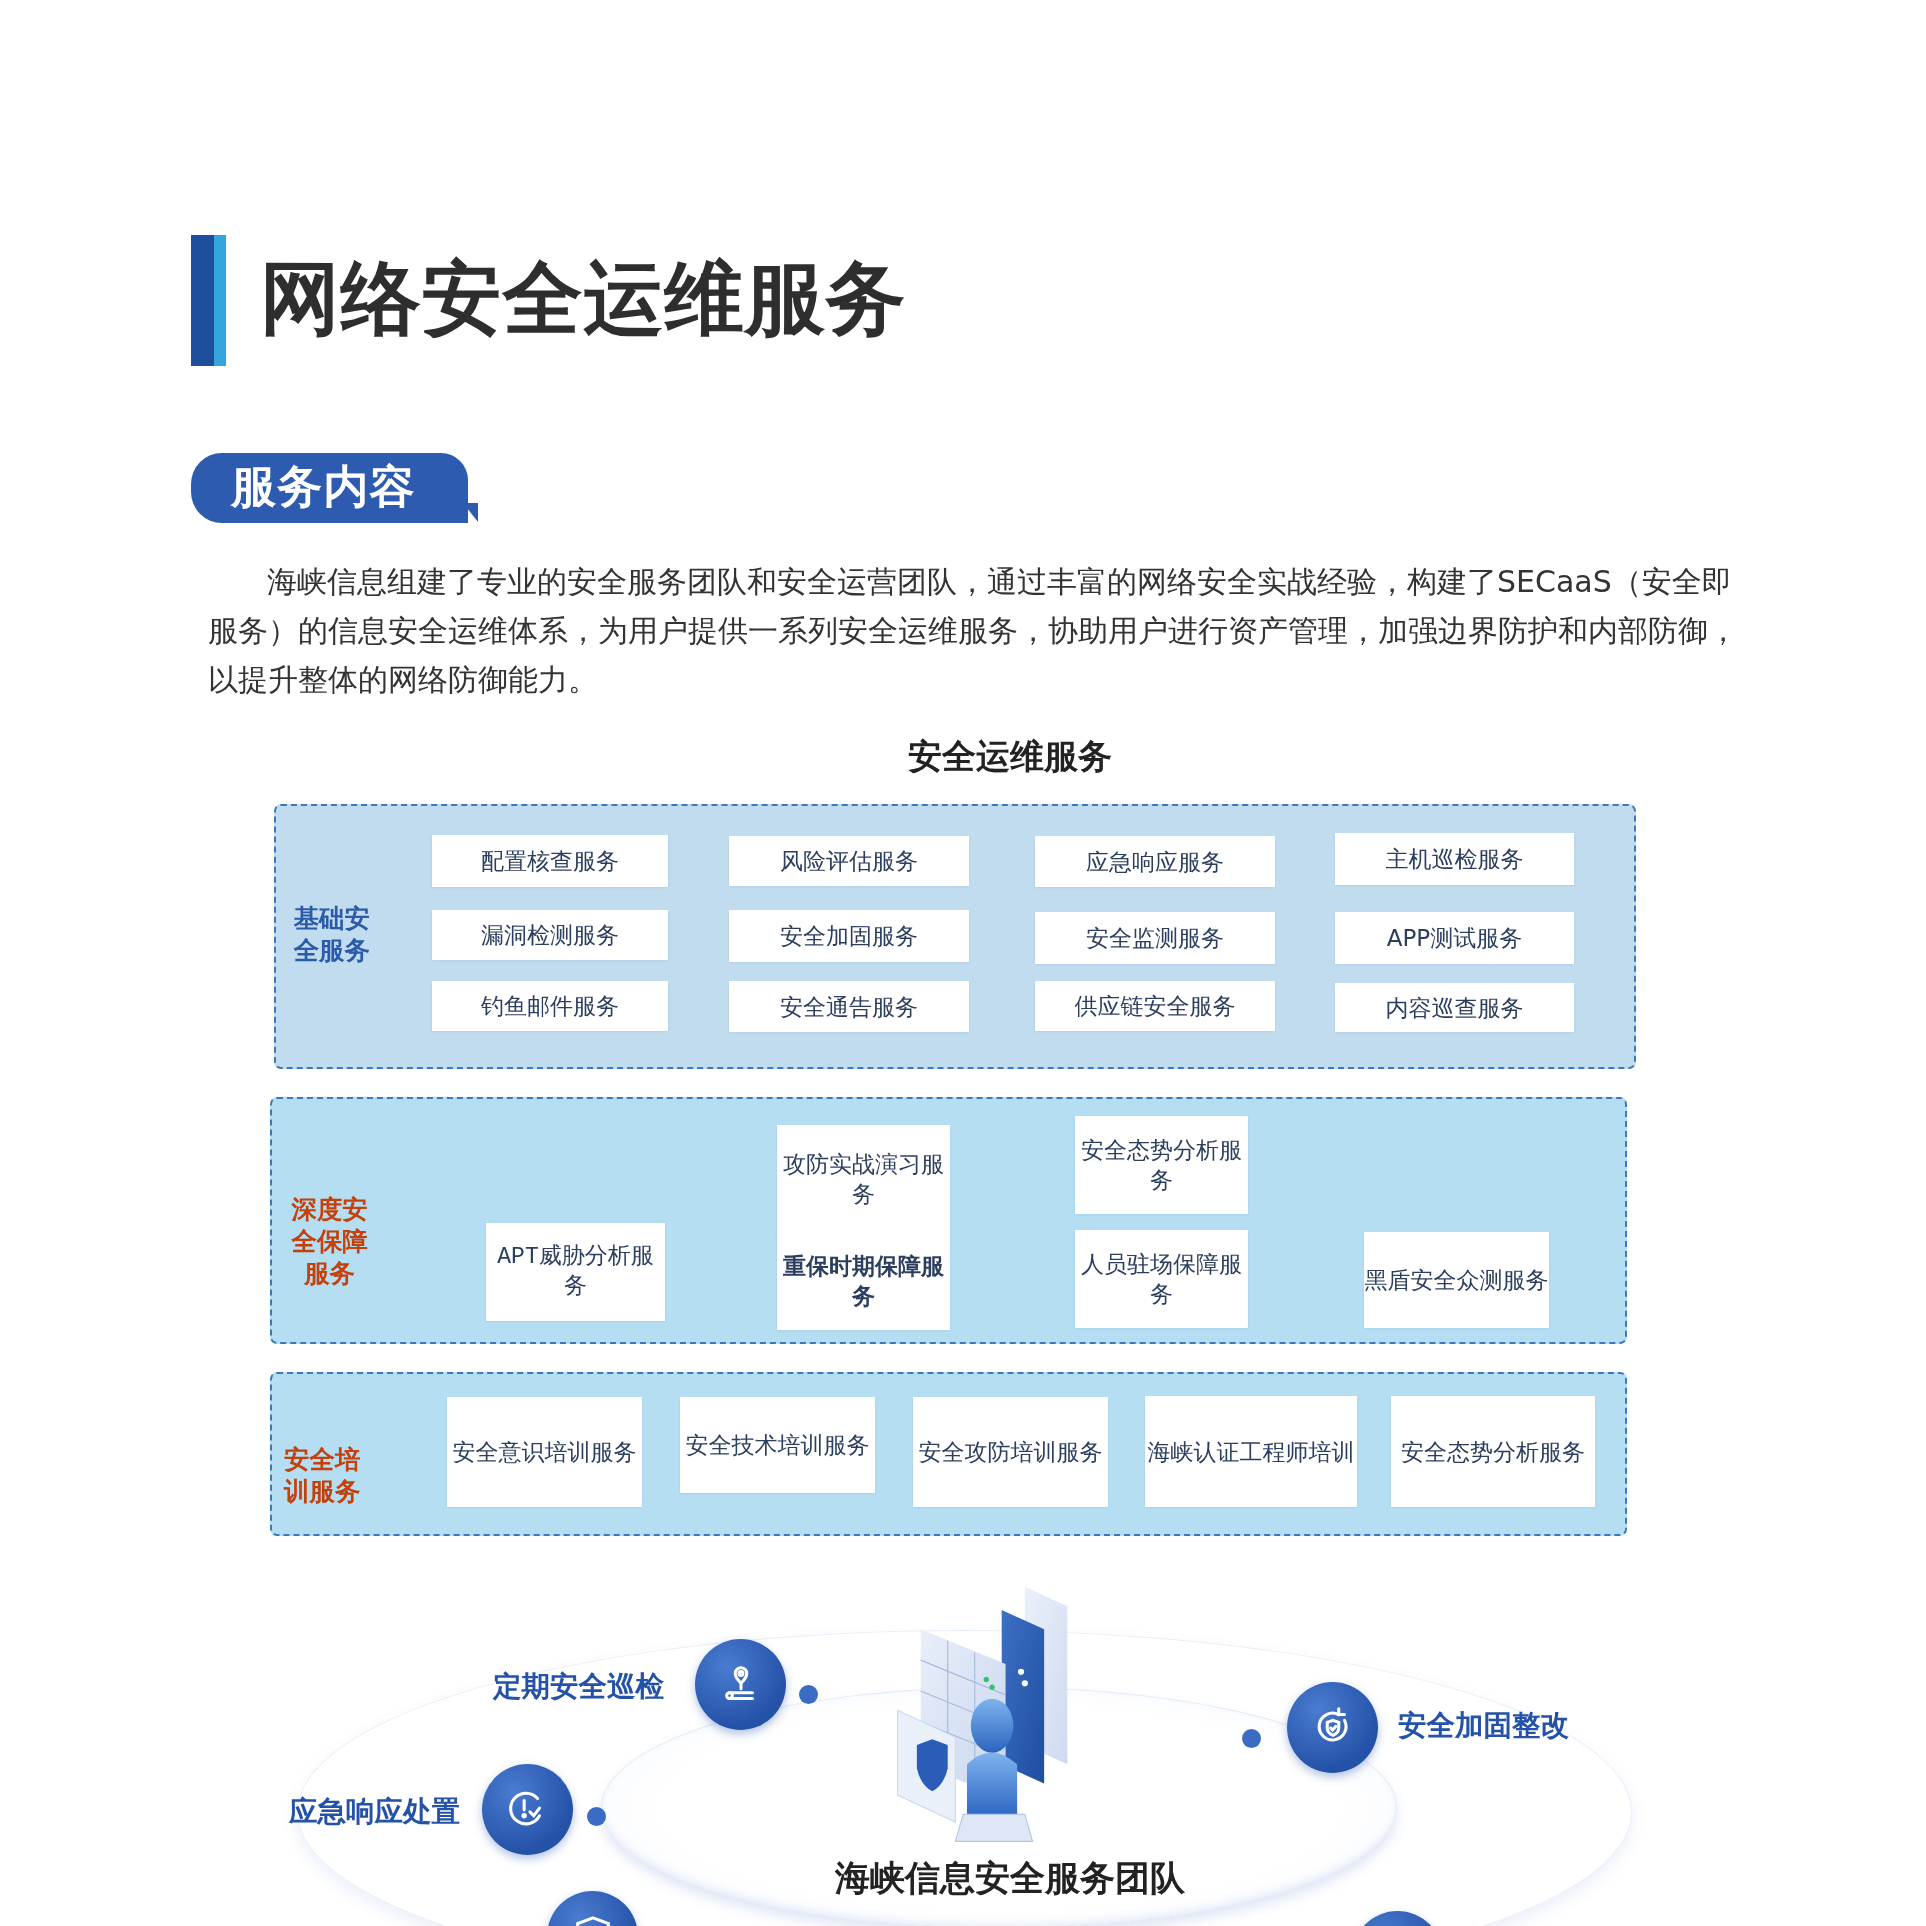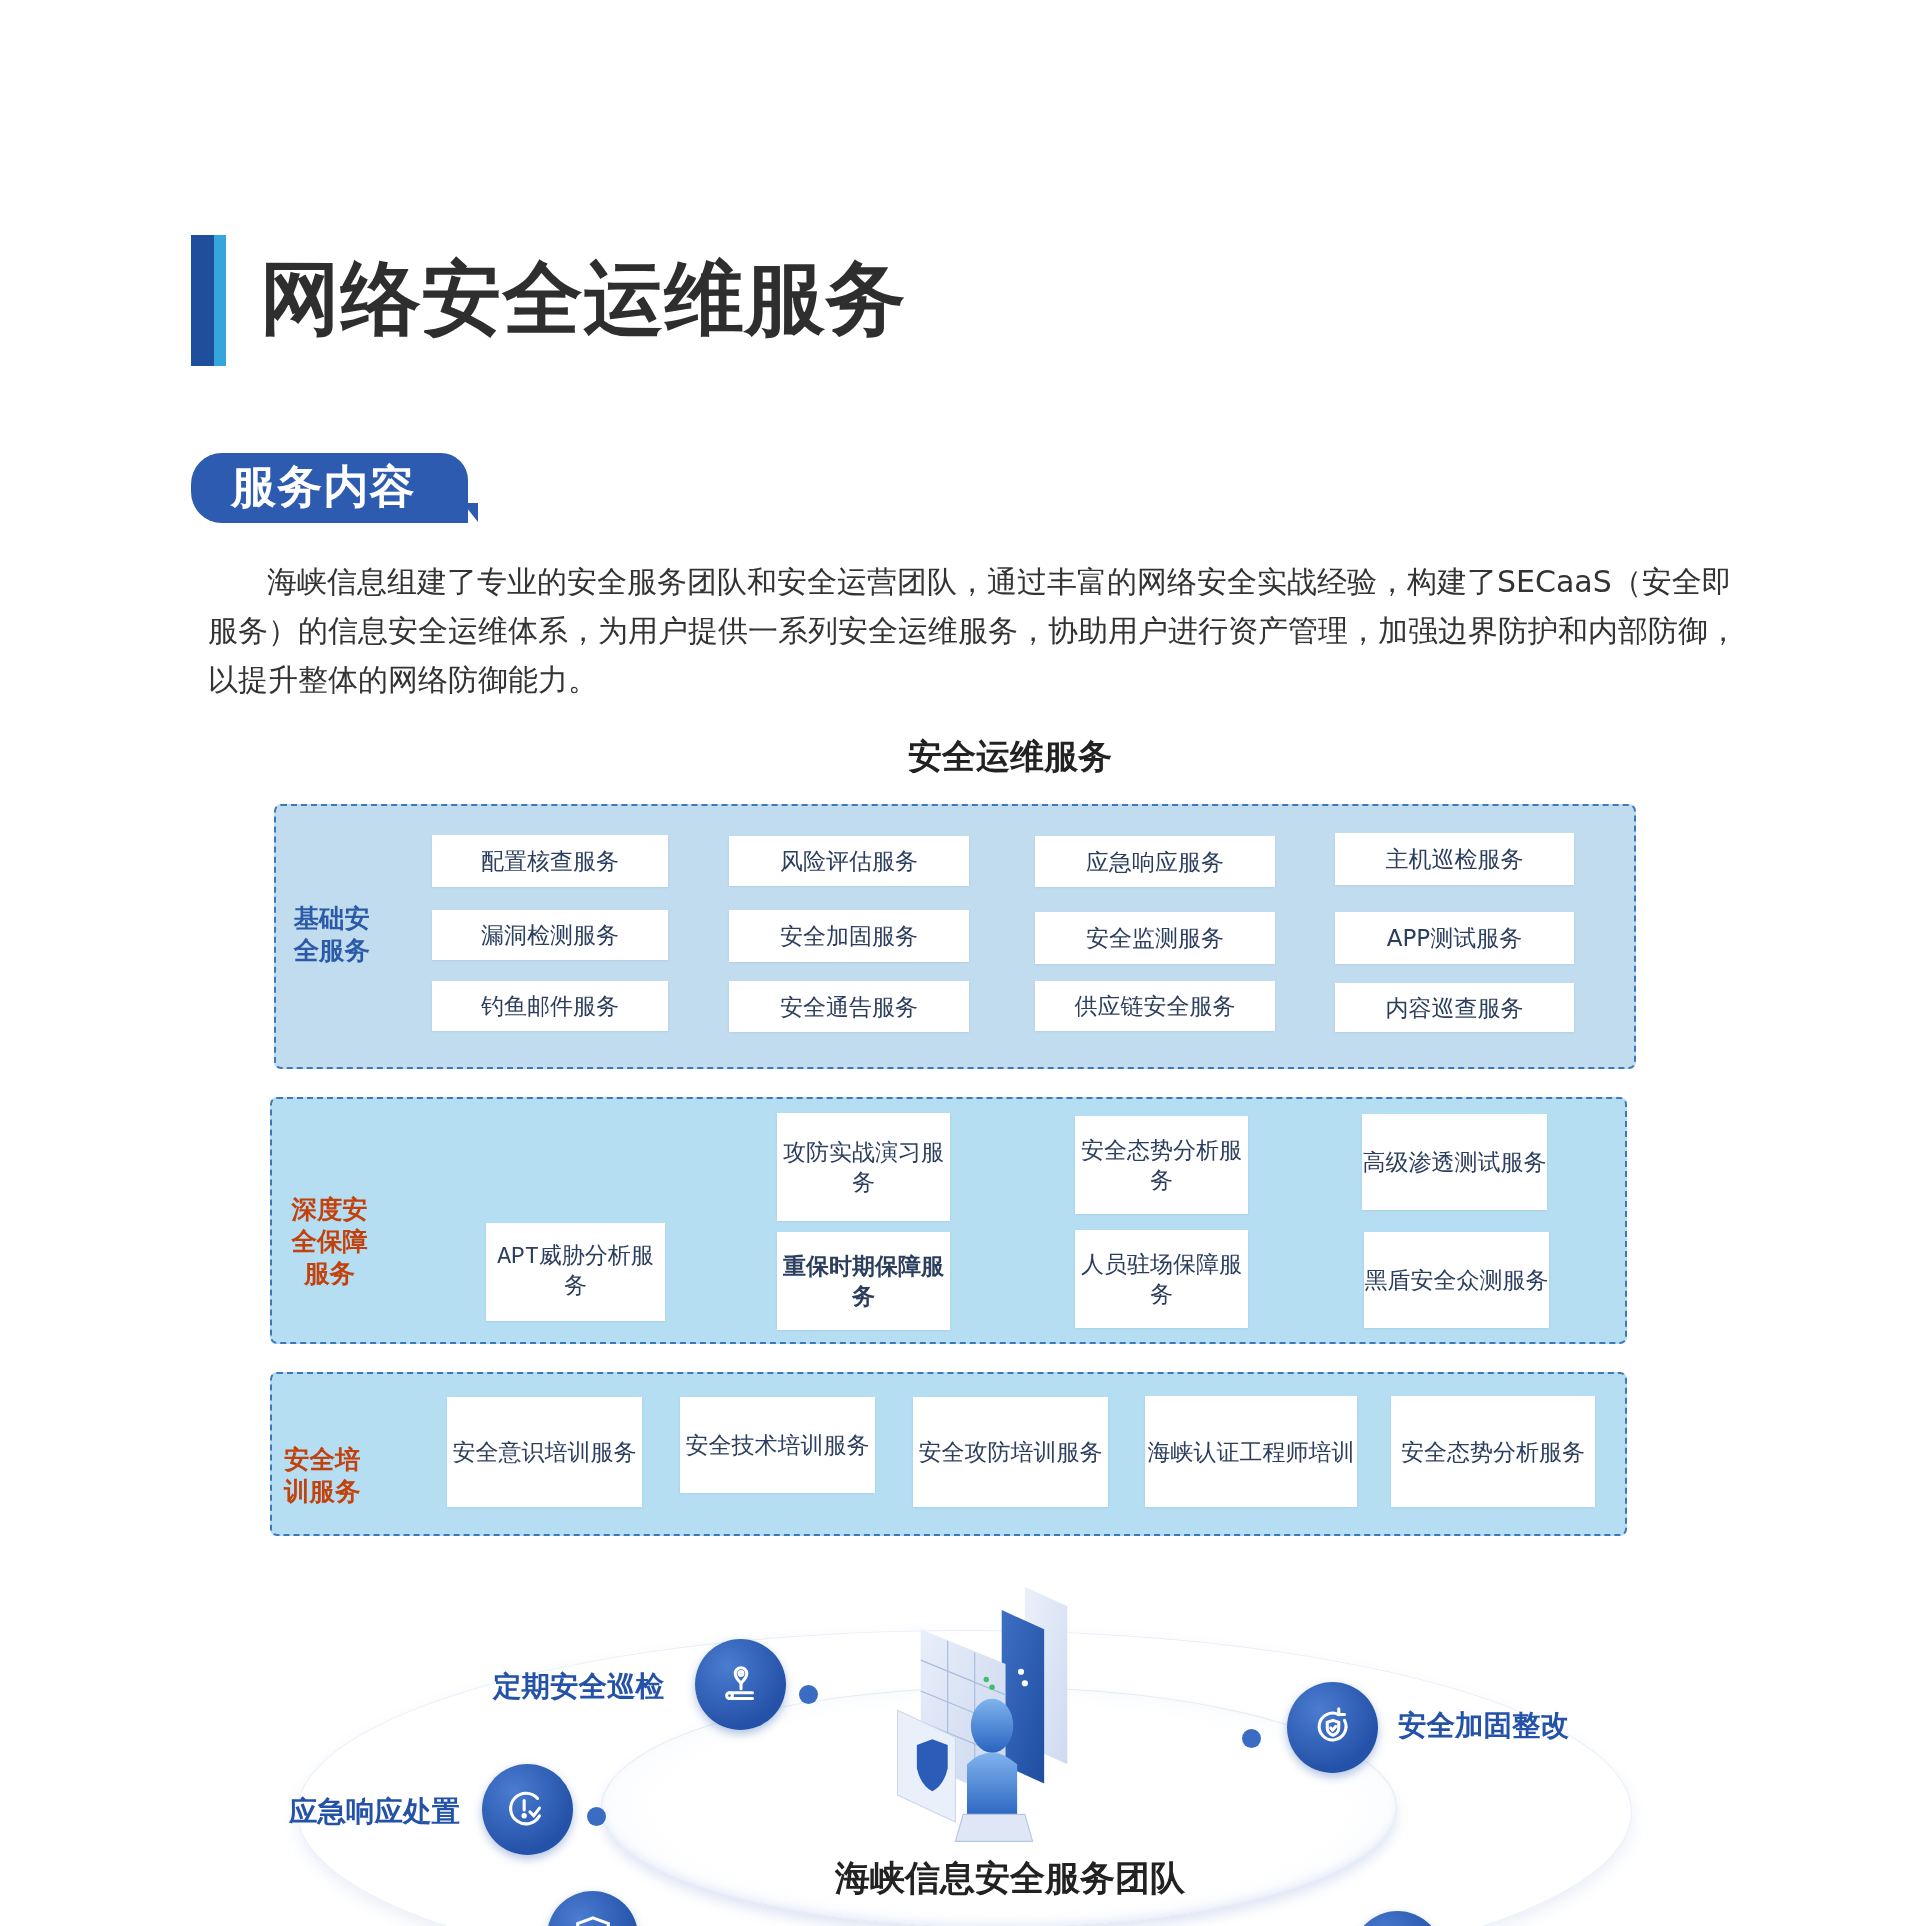--- a/index.html
+++ b/index.html
@@ -82,23 +82,22 @@
   <div class="card" style="left:1059px; top:106px; width:239px; height:52px;">APP测试服务</div>
 
   <div class="card" style="left:156px; top:175px; width:236px; height:50px;">钓鱼邮件服务</div>
   <div class="card" style="left:453px; top:175px; width:240px; height:51px;">安全通告服务</div>
   <div class="card" style="left:759px; top:175px; width:240px; height:50px;">供应链安全服务</div>
   <div class="card" style="left:1059px; top:177px; width:239px; height:49px;">内容巡查服务</div>
 </div>
 
 <div class="block block2">
   <div class="block-label" style="left:11.6px; top:69px; width:92px;">深度安全保障服务</div>
-  <div class="card" style="left:505px; top:14px; width:173px; height:108px;">攻防实战演习服务</div>
+  <div class="card" style="left:505px; top:26px; width:173px; height:108px;">攻防实战演习服务</div>
   <div class="card" style="left:803px; top:17.3px; width:173px; height:98px;">安全态势分析服务</div>
-  <div class="card" style="left:1090px; top:15.4px; width:185px; height:96px;">高级渗透测试服务</div>
 
   <div class="card" style="left:214px; top:124px; width:179px; height:98px;font-family:Liberation Mono, monospace;">APT威胁分析服务</div>
   <div class="card" style="left:505px; top:133px; width:173px; height:98px;font-weight:bold;">重保时期保障服务</div>
   <div class="card" style="left:803px; top:131px; width:173px; height:98px;">人员驻场保障服务</div>
   <div class="card" style="left:1092px; top:133px; width:185px; height:96px;">黑盾安全众测服务</div>
 </div>
 
 <div class="block block3">
   <div class="block-label" style="left:7.7px; top:44px; width:85px;">安全培训服务</div>
   <div class="card" style="left:175px; top:23px; width:195px; height:110px;">安全意识培训服务</div>

